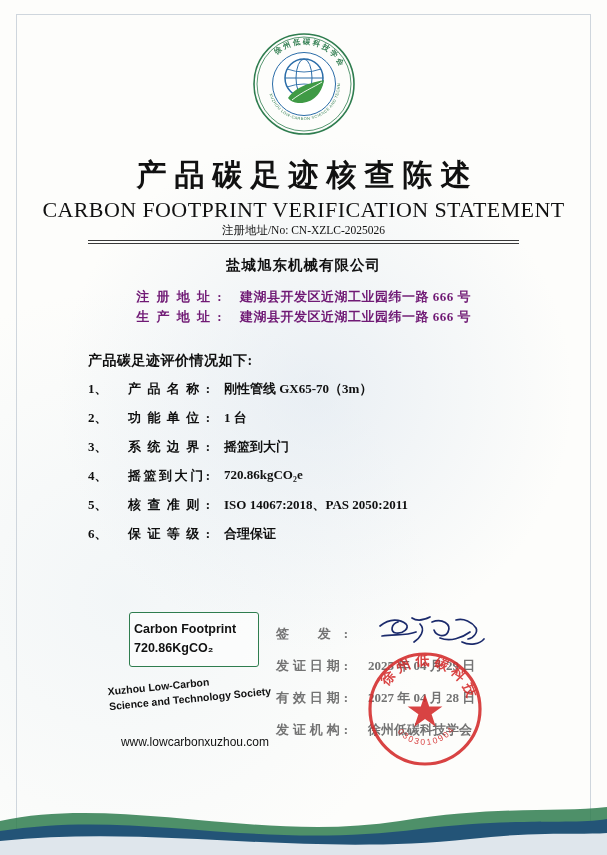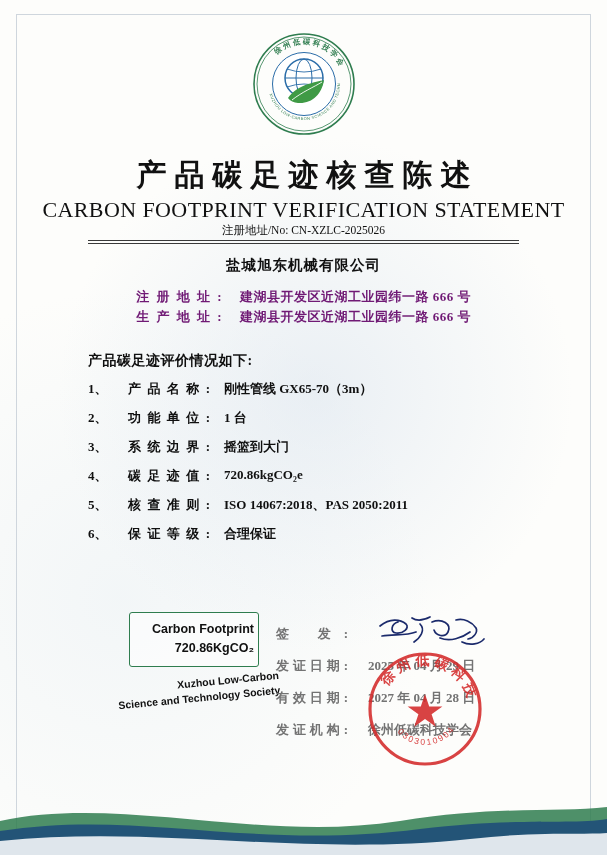--- a/index.html
+++ b/index.html
@@ -169,21 +169,21 @@
     top: 0;
     font-weight: bold;
   }
 
   
   .fp-badge {
     position: absolute;
     left: 108px;
     top: 612px;
     width: 172px;
-    text-align: right;
+    text-align: left;
   }
   .fp-box {
     border: 1.2px solid #2f7d4f;
     border-radius: 3px;
     padding: 7px 4px 8px;
     font-family: "Liberation Sans", sans-serif;
     font-size: 12.5px;
     font-weight: bold;
     color: #111111;
     line-height: 1.5;
@@ -339,21 +339,21 @@
       <span class="label">功能单位:</span>
       <span class="value">1 台</span>
     </div>
     <div class="item">
       <span class="num">3、</span>
       <span class="label">系统边界:</span>
       <span class="value">摇篮到大门</span>
     </div>
     <div class="item">
       <span class="num">4、</span>
-      <span class="label">碳足迹值:</span>
+      <span class="label">摇篮到大门:</span>
       <span class="value">720.86kgCO₂e</span>
     </div>
     <div class="item">
       <span class="num">5、</span>
       <span class="label">核查准则:</span>
       <span class="value">ISO 14067:2018、PAS 2050:2011</span>
     </div>
     <div class="item">
       <span class="num">6、</span>
       <span class="label">保证等级:</span>
@@ -364,20 +364,21 @@
   <div class="fp-badge">
     <div class="fp-box">
       <div>Carbon Footprint</div>
       <div>720.86KgCO₂</div>
     </div>
     <div class="fp-soc">
       <div>Xuzhou Low-Carbon</div>
       <div>Science and Technology Society</div>
     </div>
   </div>
+  <div class="fp-url">www.lowcarbonxuzhou.com</div>
 
   <div class="sig-rows">
     <div class="sig-row">
       <span class="slabel">签  发:</span>
       <span class="svalue"></span>
     </div>
     <div class="sig-row">
       <span class="slabel">发证日期:</span>
       <span class="svalue">2025 年 04 月 29 日</span>
     </div>

